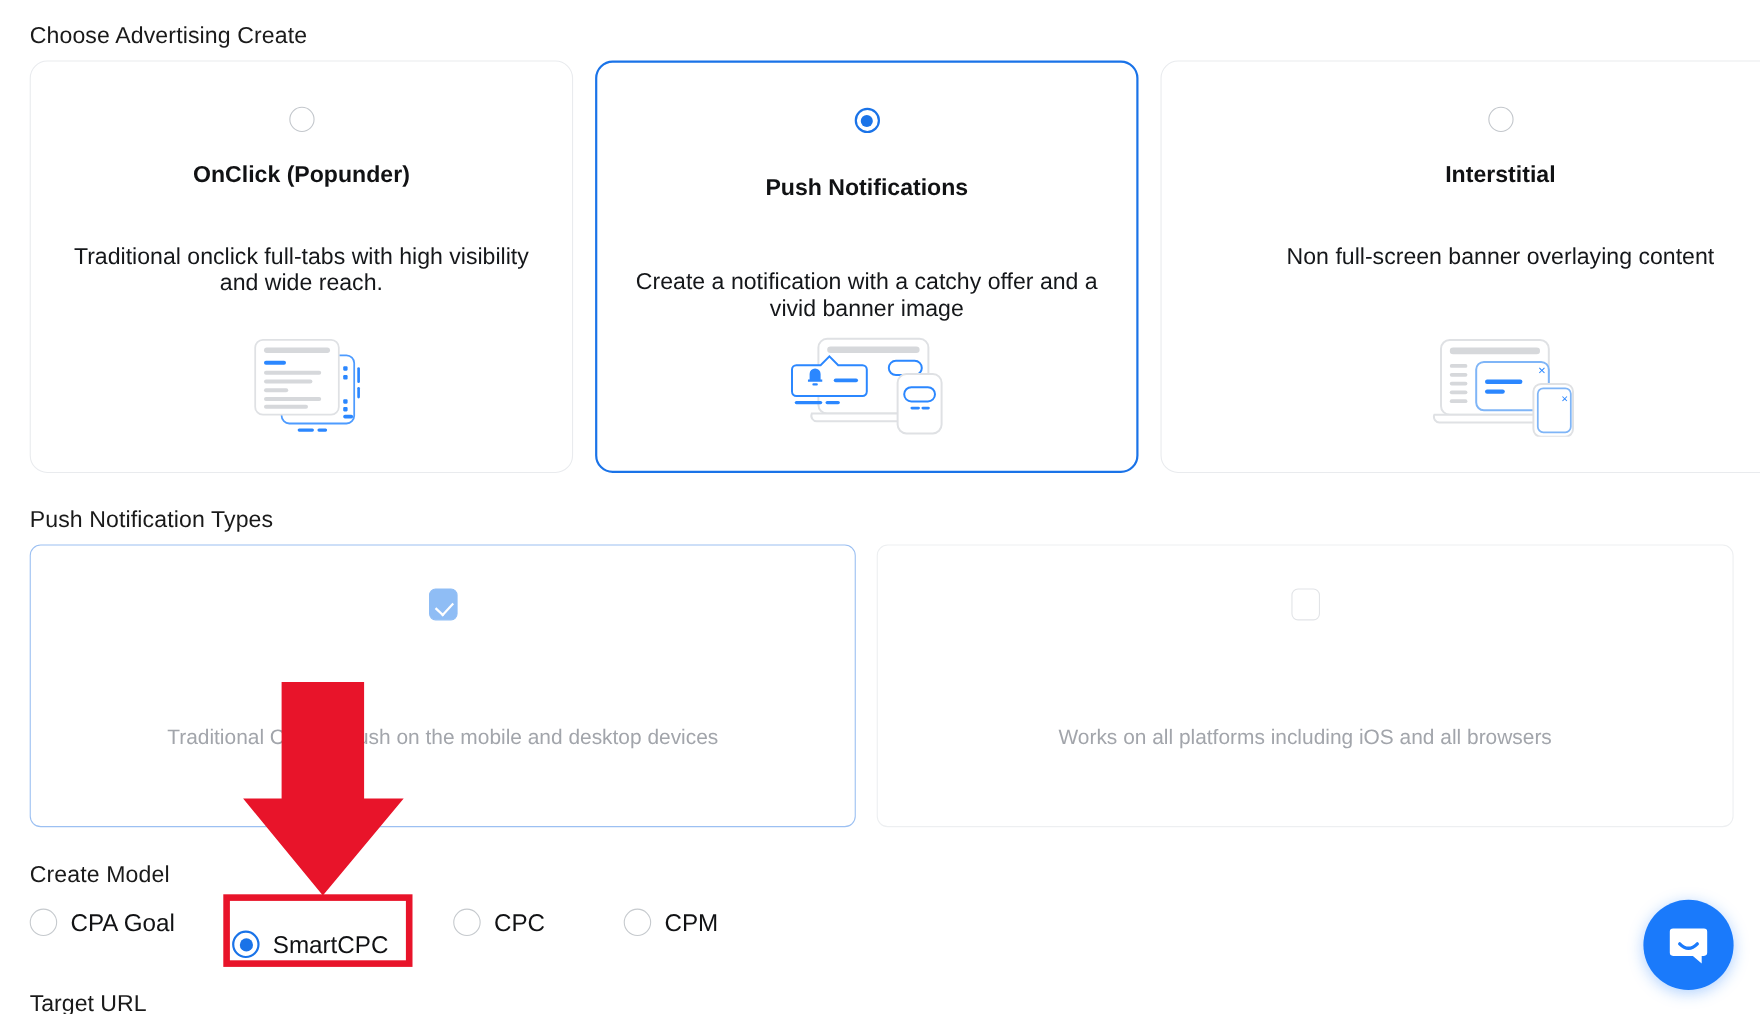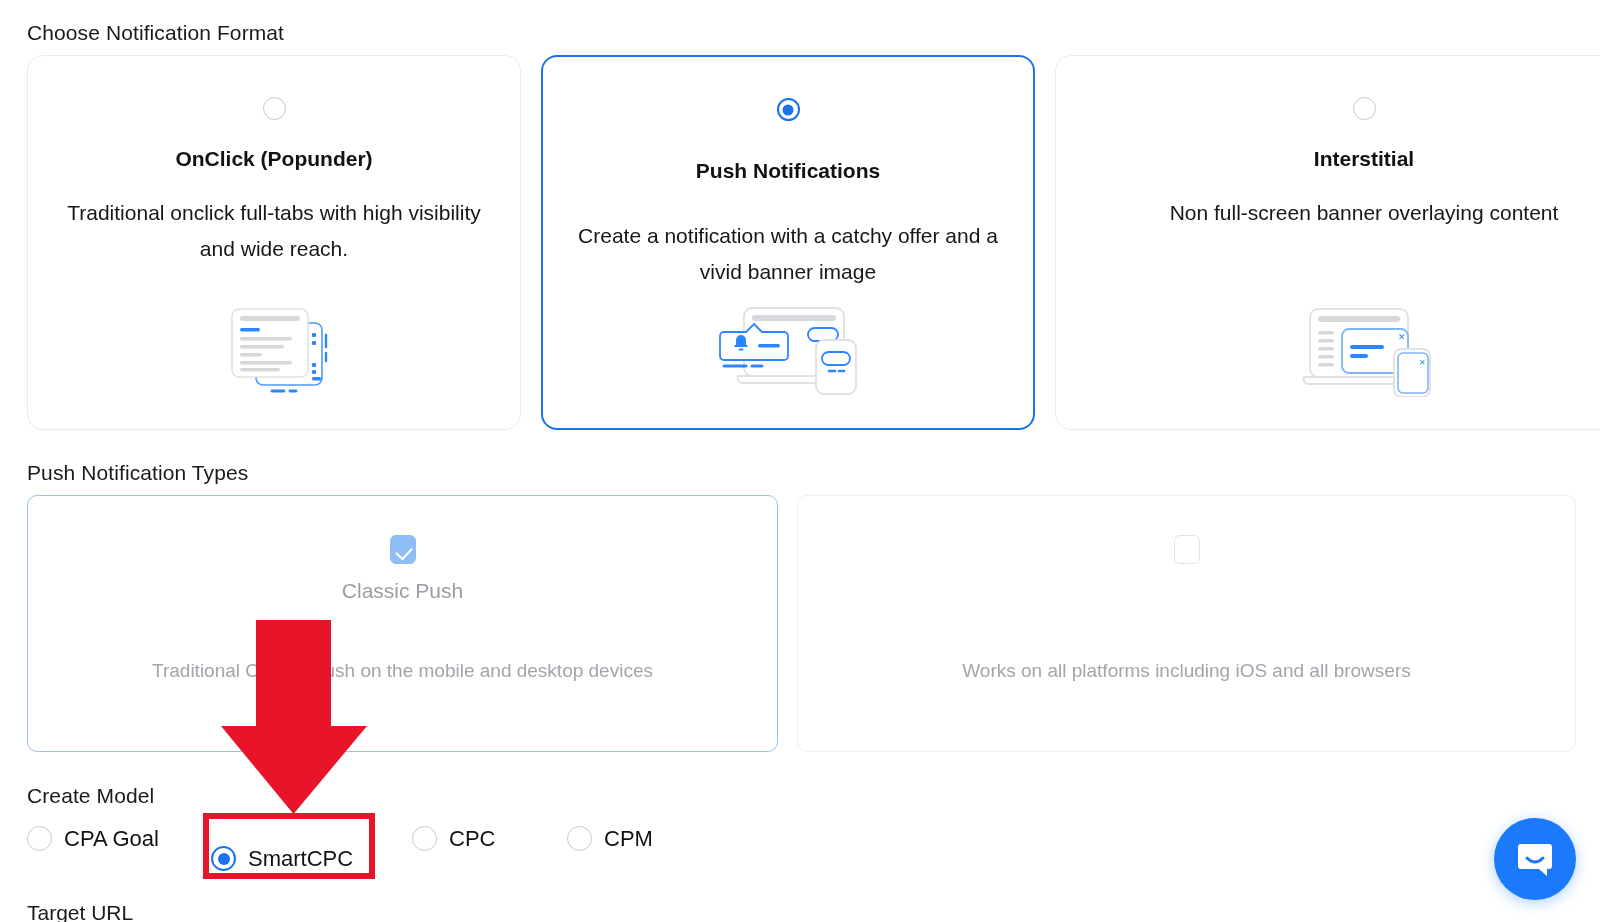--- a/index.html
+++ b/index.html
@@ -61,23 +61,23 @@
   }
 
   .fc-title {
     margin-top: 27px;
     font-size: 21px;
     font-weight: bold;
     color: #111214;
     text-align: center;
   }
   .fc-desc {
-    margin-top: 24px;
-    font-size: 21px;
-    line-height: 36px;
+    margin-top: 51px;
+    font-size: 21px;
+    line-height: 24px;
     color: #15171a;
     text-align: center;
     width: 88%;
   }
   .fc-art {
     position: absolute;
     bottom: 32px;
     left: 0; right: 0;
     display: flex;
     justify-content: center;
@@ -201,21 +201,21 @@
     display: flex;
     align-items: center;
     justify-content: center;
   }
 </style>
 </head>
 <body>
 
 <div id="root">
 
-  <div class="section-label" style="left:27px; top:21px;">Choose Notification Format</div>
+  <div class="section-label" style="left:27px; top:21px;">Choose Advertising Create</div>
 
   <div class="format-card fc1">
     <div class="radio-top"></div>
     <div class="fc-title">OnClick (Popunder)</div>
     <div class="fc-desc">Traditional onclick full-tabs with high visibility and wide reach.</div>
     <div class="fc-art">
       <svg width="120" height="92" viewBox="0 0 120 92">
         <rect x="42" y="18" width="66" height="62" rx="7" fill="none" stroke="#4d9bff" stroke-width="1.6"></rect>
         <g fill="#2b87ff">
           <rect x="98" y="28" width="4" height="4" rx="1"></rect>
@@ -289,21 +289,20 @@
         <rect x="104" y="48" width="30" height="40" rx="5" fill="none" stroke="#7fb5f7" stroke-width="1.6"></rect>
         <text x="125" y="60" font-size="8" fill="#2b87ff" font-family="'Liberation Sans',sans-serif">✕</text>
       </svg>
     </div>
   </div>
 
   <div class="section-label" style="left:27px; top:461px;">Push Notification Types</div>
 
   <div class="type-card tc1 checked">
     <div class="cb on"></div>
-    <div class="tc-title">Classic Push</div>
     <div class="tc-desc">Traditional Classic Push on the mobile and desktop devices</div>
   </div>
 
   <div class="type-card tc2">
     <div class="cb"></div>
     <div class="tc-desc">Works on all platforms including iOS and all browsers</div>
   </div>
 
   <div class="section-label" style="left:27px; top:784px;">Create Model</div>
 

